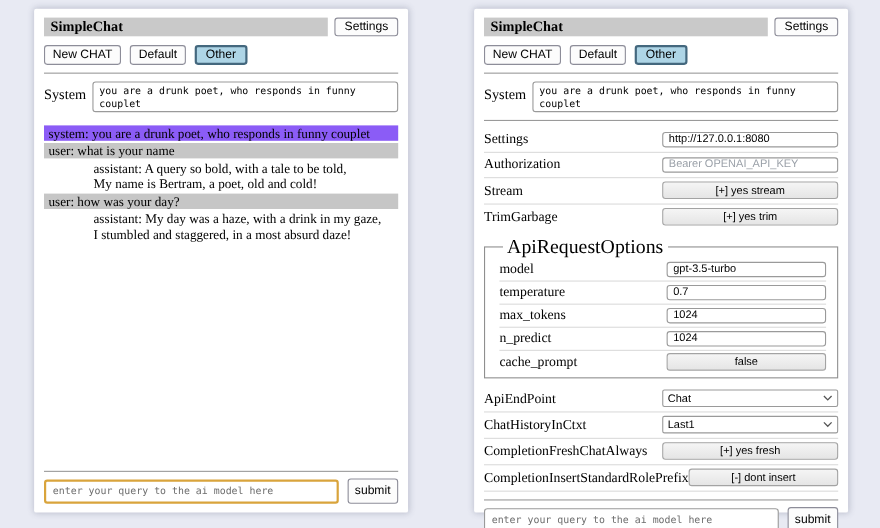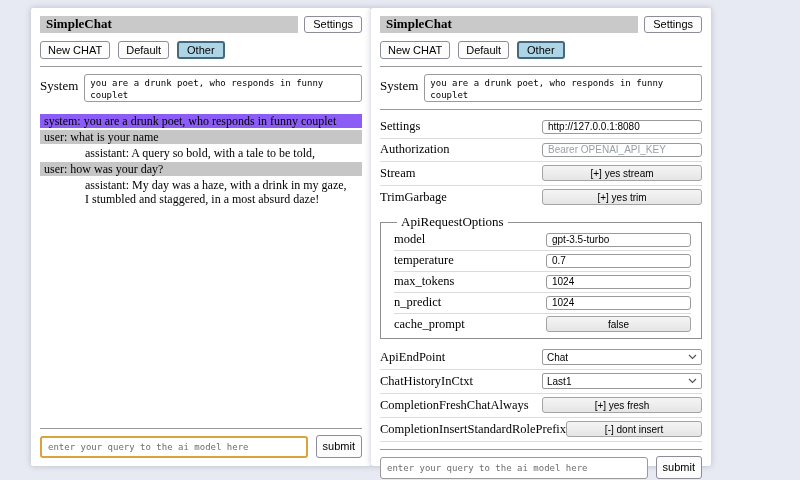--- a/index.html
+++ b/index.html
@@ -6,20 +6,21 @@
   html,body { width:800px; height:480px; overflow:hidden; }
   body {
     background:#e8eaf3;
     font-family:"Liberation Serif", serif;
     color:#000;
   }
   .stage {
     width:800px; height:480px;
     display:flex;
     padding:8px 29px 14px 31px;
+    gap:60px;
   }
   .panel {
     width:340px; height:458px;
     background:#ffffff;
     box-shadow:0 0 6px rgba(70,75,105,0.30);
     border-radius:2px;
     padding:8px 9px;
     display:flex; flex-direction:column;
   }
   
@@ -98,21 +99,21 @@
     padding:0 4px;
     font-family:"Liberation Sans", sans-serif; font-size:10px;
     cursor:pointer;
   }
   .chev { display:flex; align-items:center; }
   fieldset.apiopts {
     border:1px solid #8f8f8f;
     margin:5px 0 7px;
     padding:0 10px 3px 13px;
   }
-  fieldset.apiopts legend { font-size:13px; padding:0 4px; margin-left:3px; }
+  fieldset.apiopts legend { font-size:18px; padding:0 4px; margin-left:3px; }
   fieldset.apiopts .srow { padding:2px 0 3px; }
   fieldset.apiopts .sinput, fieldset.apiopts .sbtn { width:145px; }
   
   .footer { margin-top:auto; flex:0 0 auto; }
   .qrow { display:flex; gap:8px; align-items:center; }
   .qinput {
     flex:1; height:22px;
     font-family:"DejaVu Sans Mono", monospace; font-size:9px;
     border:1px solid #9a9a9a; border-radius:3px;
     padding:0 6px; color:#333;
@@ -147,20 +148,21 @@
 
     <div class="messages">
       <div class="msg role-system">
         <div>system: you are a drunk poet, who responds in funny couplet</div>
       </div>
       <div class="msg role-user">
         <div>user: what is your name</div>
       </div>
       <div class="msg role-assistant">
         <div>assistant: A query so bold, with a tale to be told,</div>
+        <div>My name is Bertram, a poet, old and cold!</div>
       </div>
       <div class="msg role-user">
         <div>user: how was your day?</div>
       </div>
       <div class="msg role-assistant">
         <div>assistant: My day was a haze, with a drink in my gaze,</div>
         <div>I stumbled and staggered, in a most absurd daze!</div>
       </div>
     </div>
 

